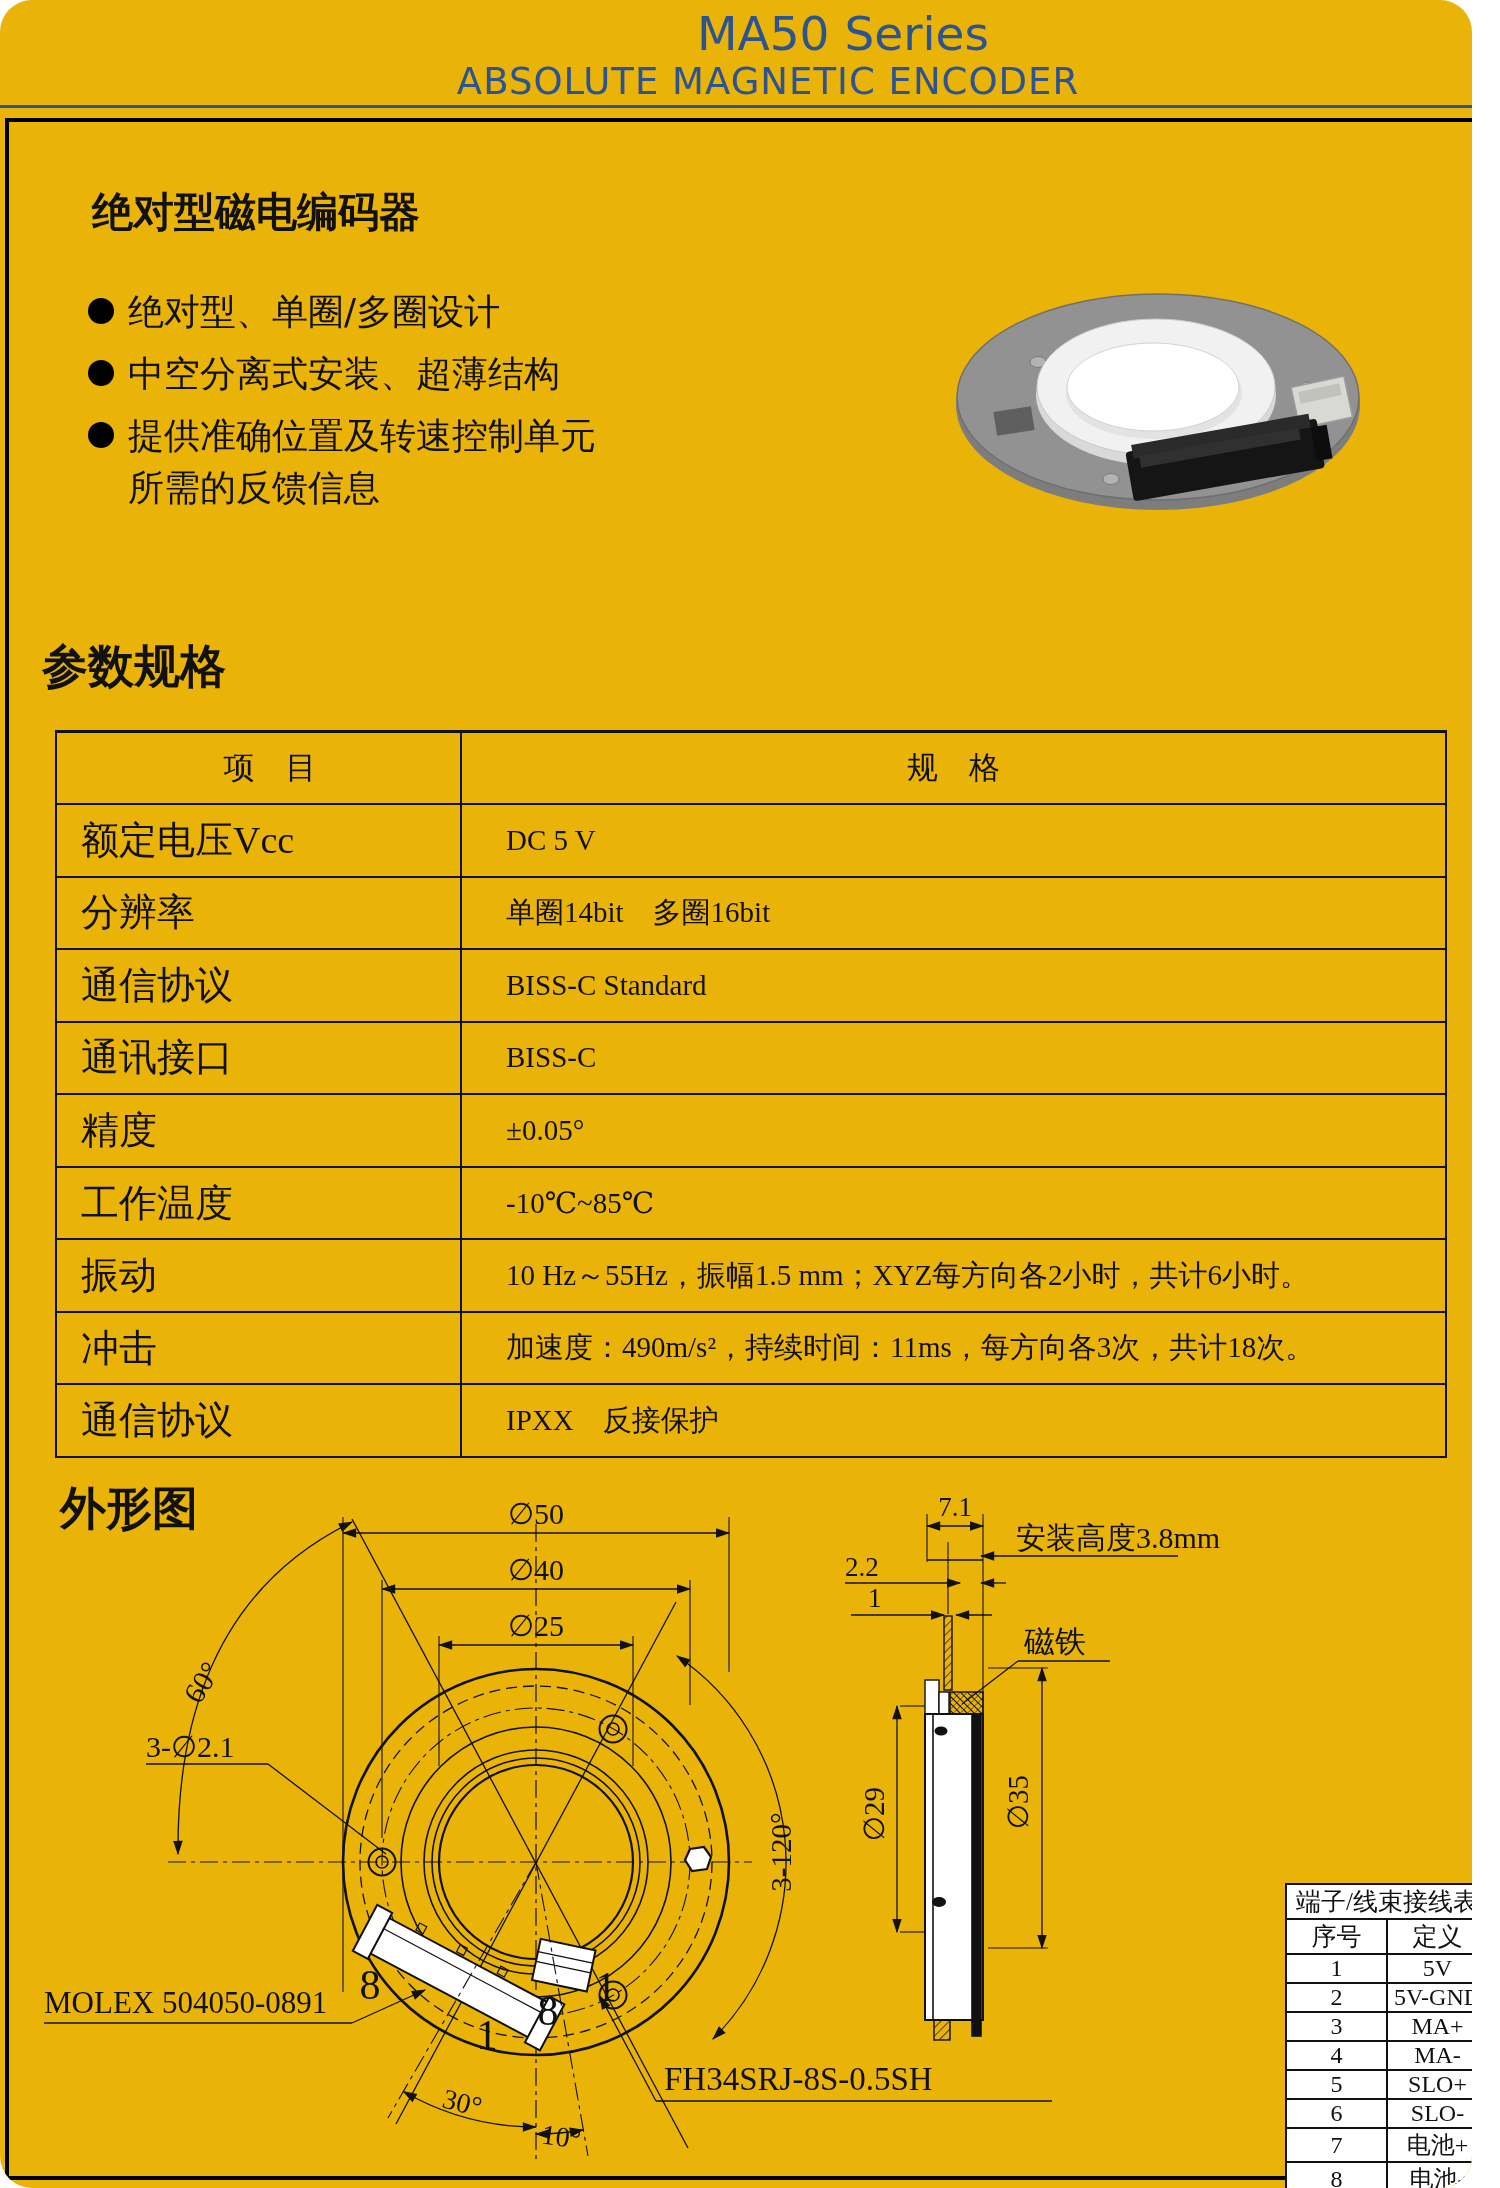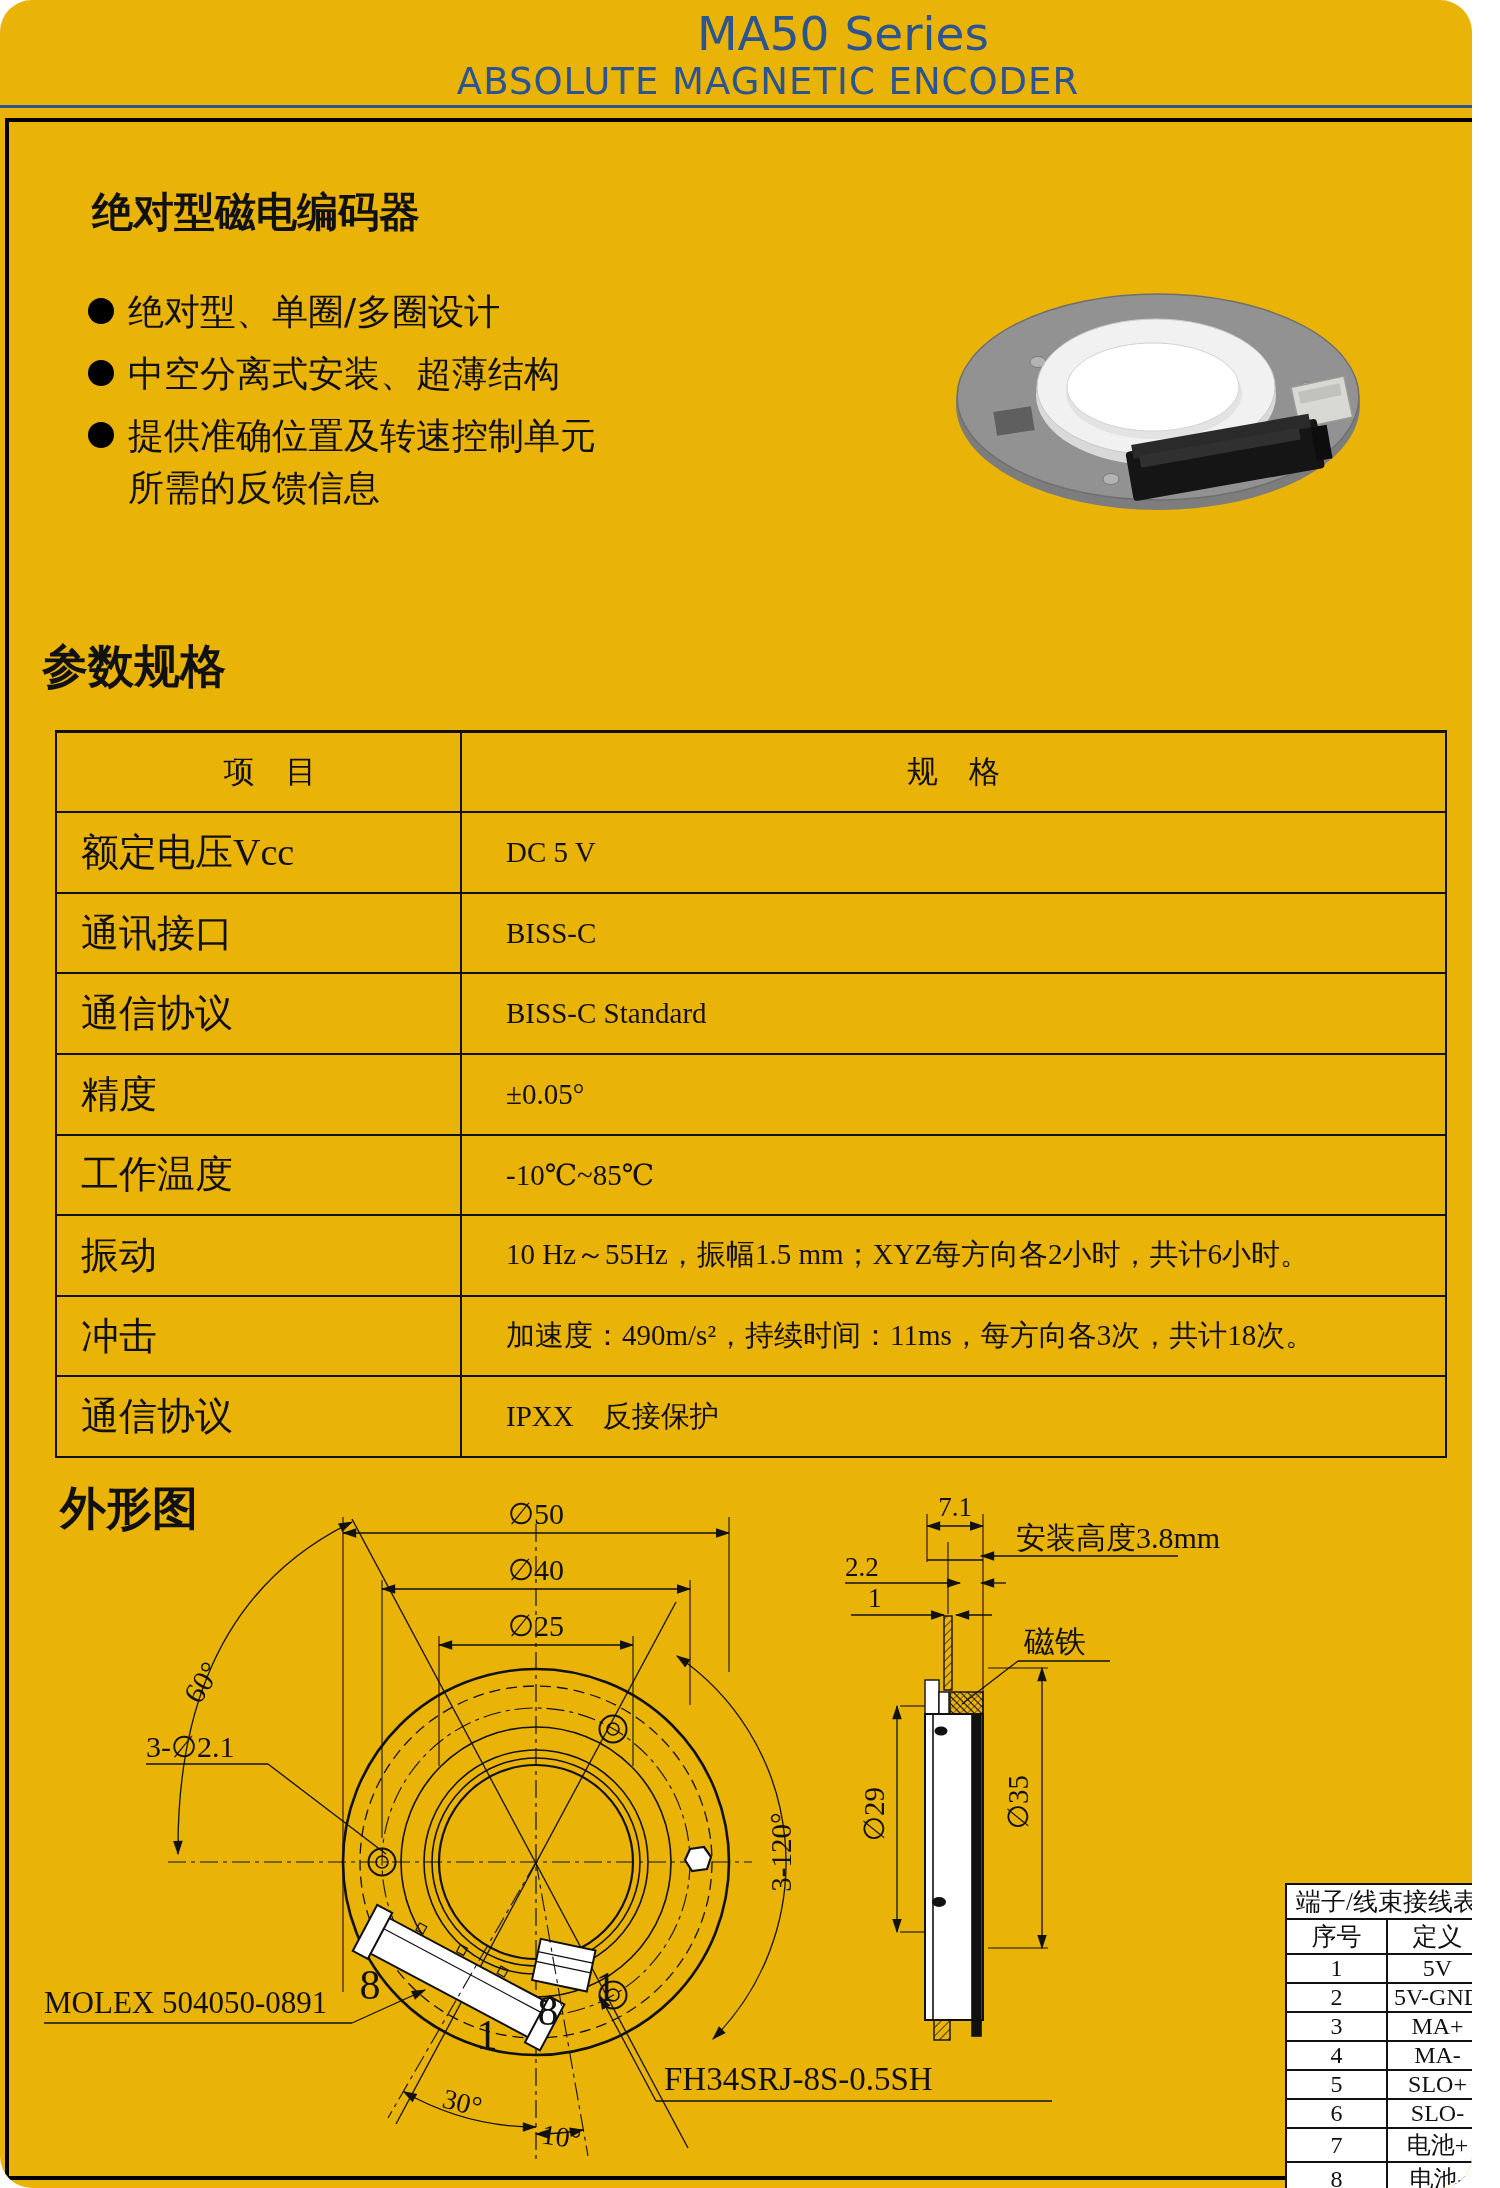--- a/index.html
+++ b/index.html
@@ -96,26 +96,30 @@
     <tbody>
         <tr class="hdr">
       <td class="item">项　目</td>
       <td>规　格</td>
     </tr>
     <tr>
           <td class="item">额定电压Vcc</td>
           <td class="spec">DC 5 V</td>
         </tr>
     <tr>
+          <td class="item">分辨率</td>
+          <td class="spec">单圈14bit　多圈16bit</td>
+        </tr>
+    <tr>
+          <td class="item">通信协议</td>
+          <td class="spec">BISS-C Standard</td>
+        </tr>
+    <tr>
           <td class="item">通讯接口</td>
           <td class="spec">BISS-C</td>
-        </tr>
-    <tr>
-          <td class="item">通信协议</td>
-          <td class="spec">BISS-C Standard</td>
         </tr>
     <tr>
           <td class="item">精度</td>
           <td class="spec">±0.05°</td>
         </tr>
     <tr>
           <td class="item">工作温度</td>
           <td class="spec">-10℃~85℃</td>
         </tr>
     <tr>

